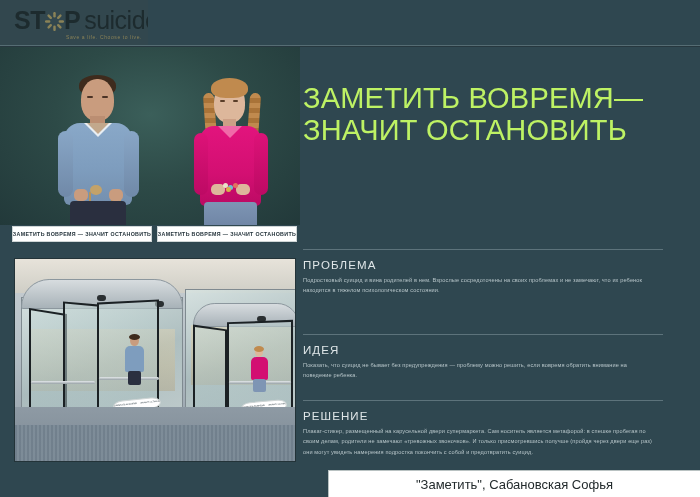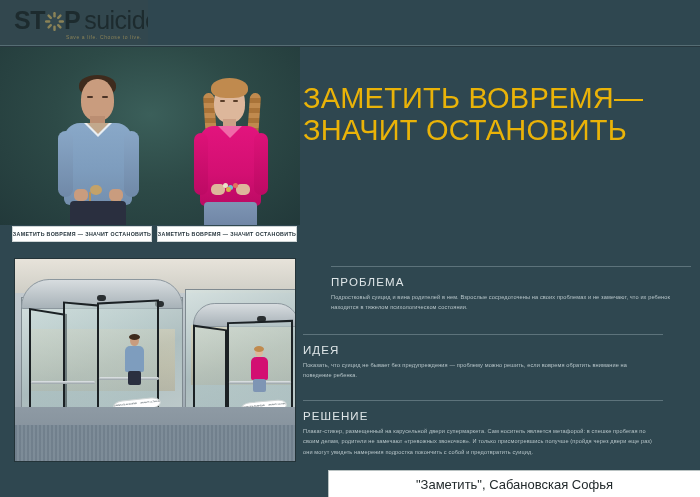--- a/index.html
+++ b/index.html
@@ -338,21 +338,21 @@
     font-weight: bold;
     color: #D9CFA0;
     letter-spacing: 0.5px;
     line-height: 1.05;
     margin: 0;
     padding: 0;
   }
   .title-sub {
     margin-top: 22px;
     font-size: 29px;
-    color: #eab308;
+    color: #bef264;
     line-height: 1.12;
     letter-spacing: 0.2px;
     white-space: pre-line;
   }
 
   .section {
     position: absolute;
     left: 303px;
     width: 360px;
   }
@@ -370,21 +370,21 @@
     letter-spacing: 1.1px;
   }
   .section p {
     margin: 0;
     font-size: 5.6px;
     line-height: 1.85;
     color: #b6c4c8;
     letter-spacing: 0.12px;
     max-width: 352px;
   }
-  .sec-problema { top: 266px; margin-left: 28px; }
+  .sec-problema { top: 249px; }
   .sec-ideya    { top: 334px; }
   .sec-reshenie { top: 400px; }
 
   
   .caption-bar {
     position: absolute;
     left: 328px;
     top: 470px;
     width: 372px;
     height: 27px;

